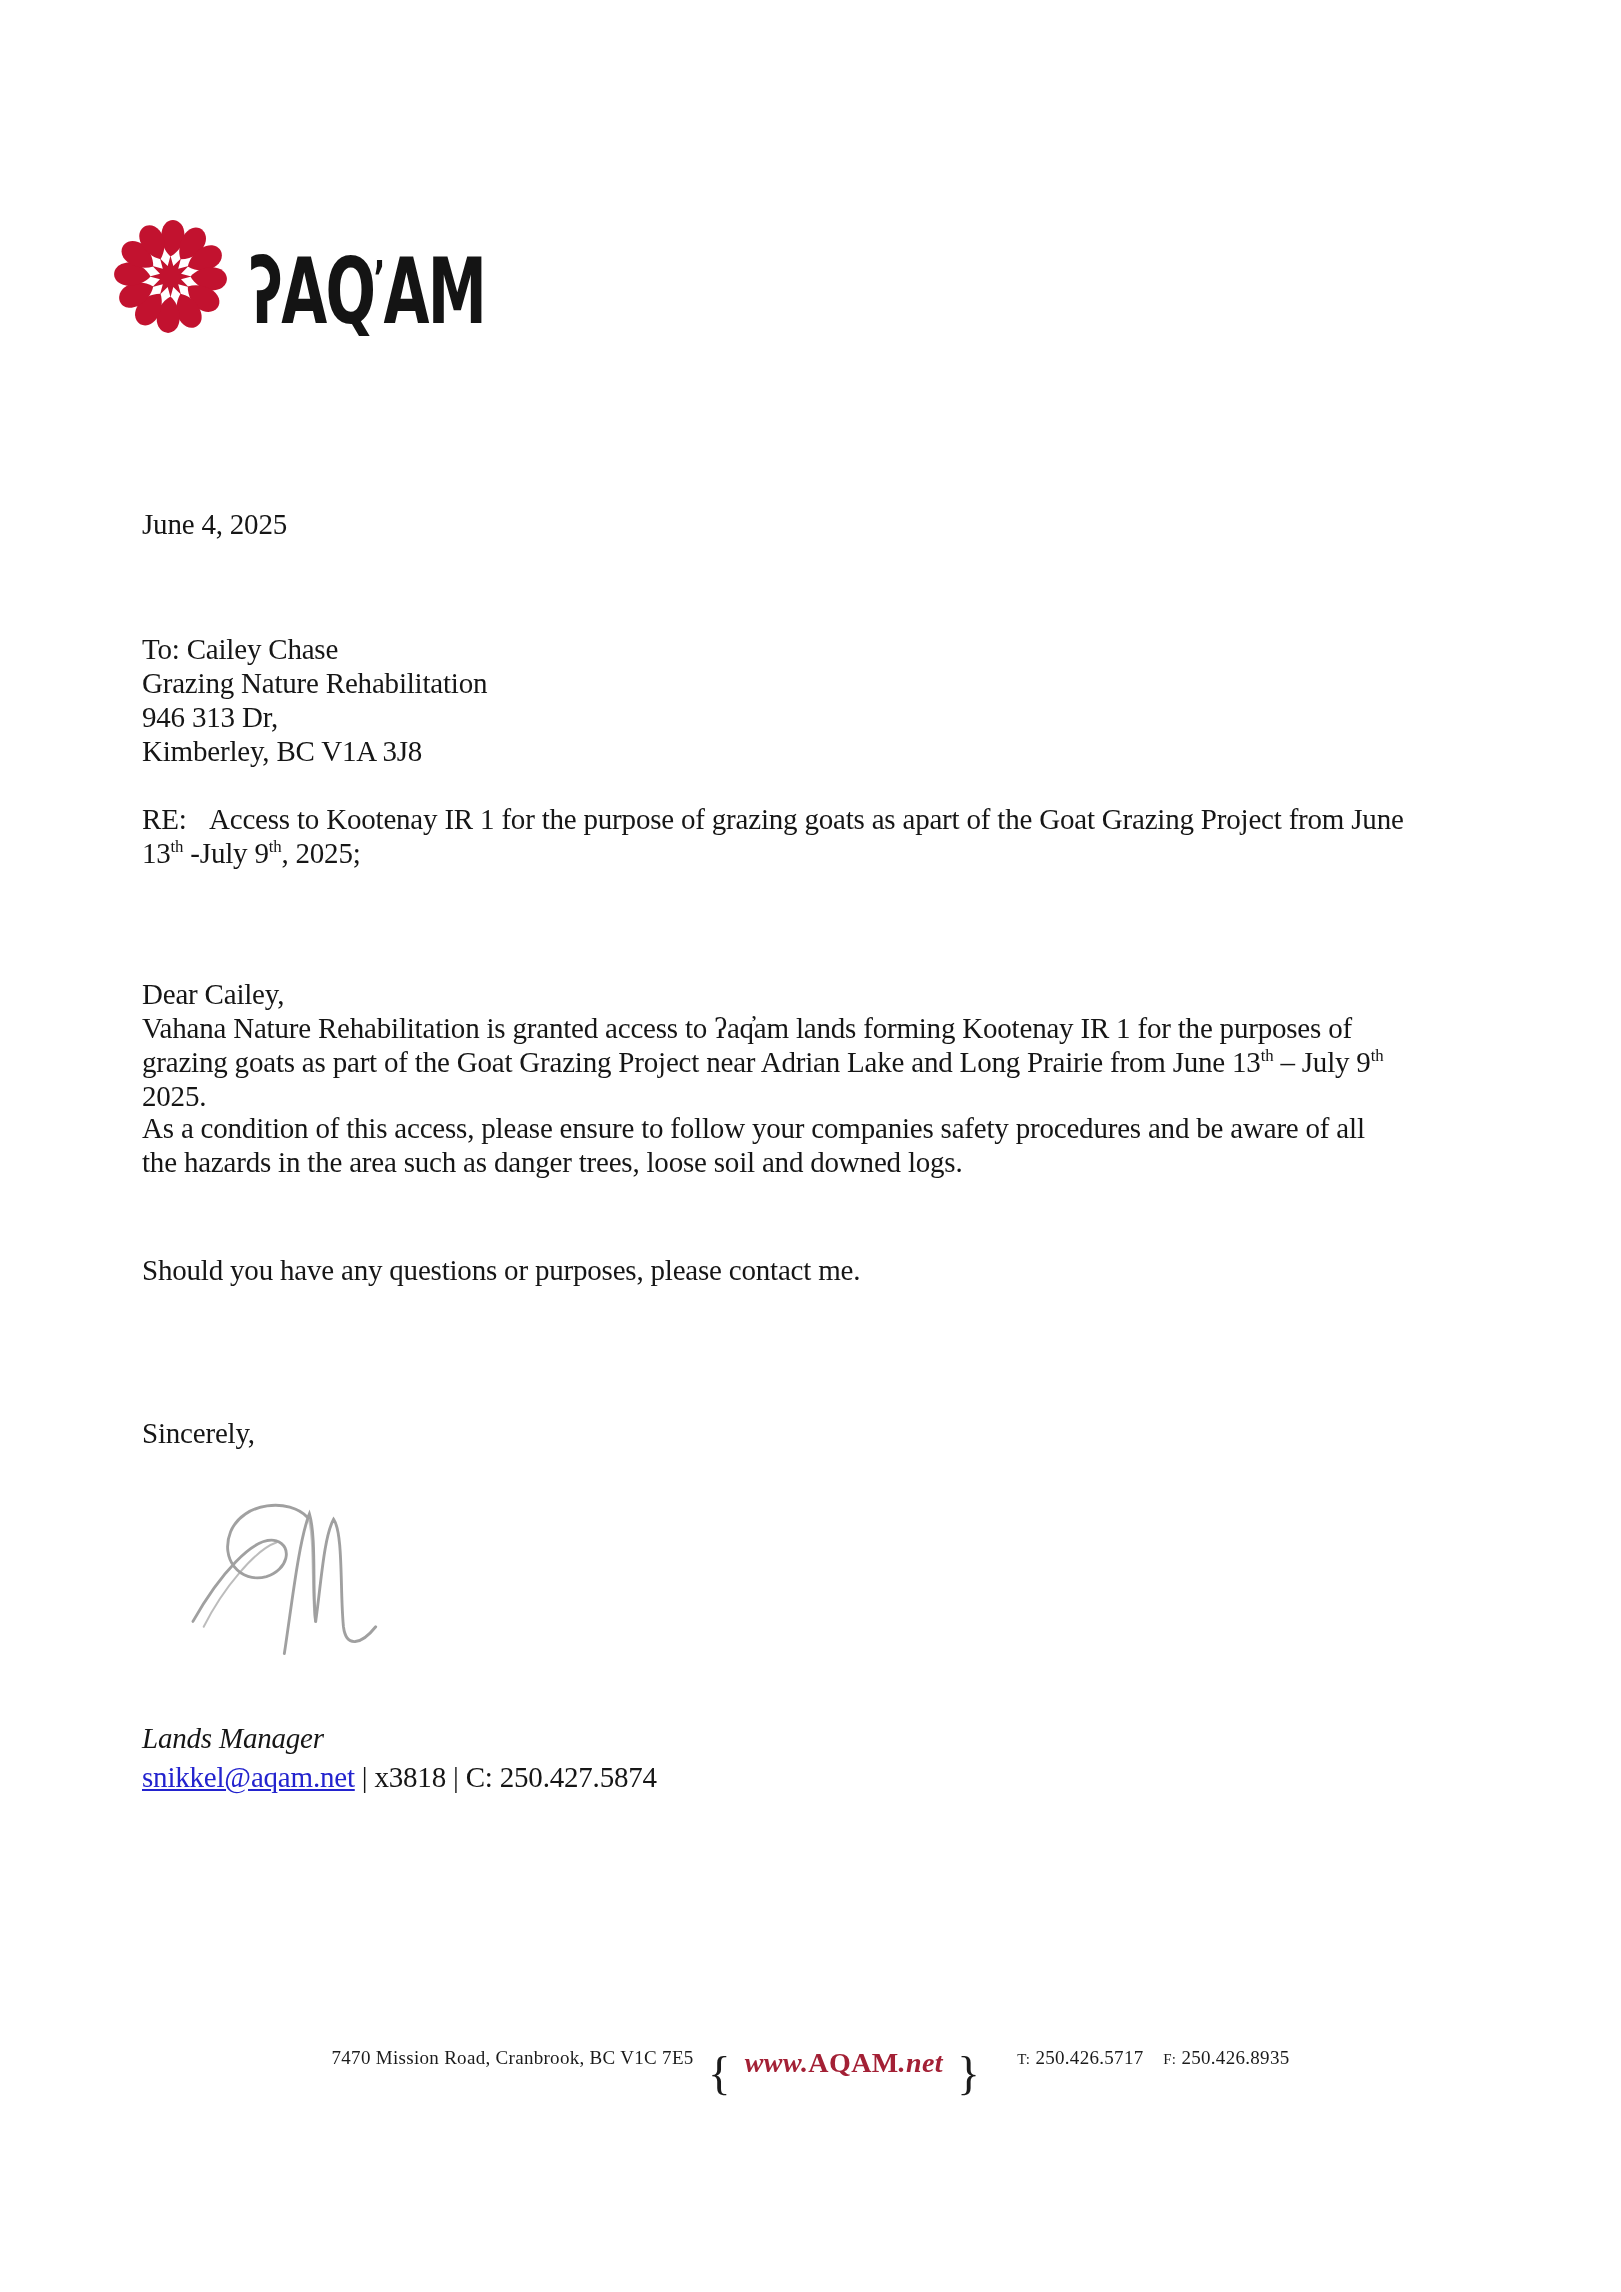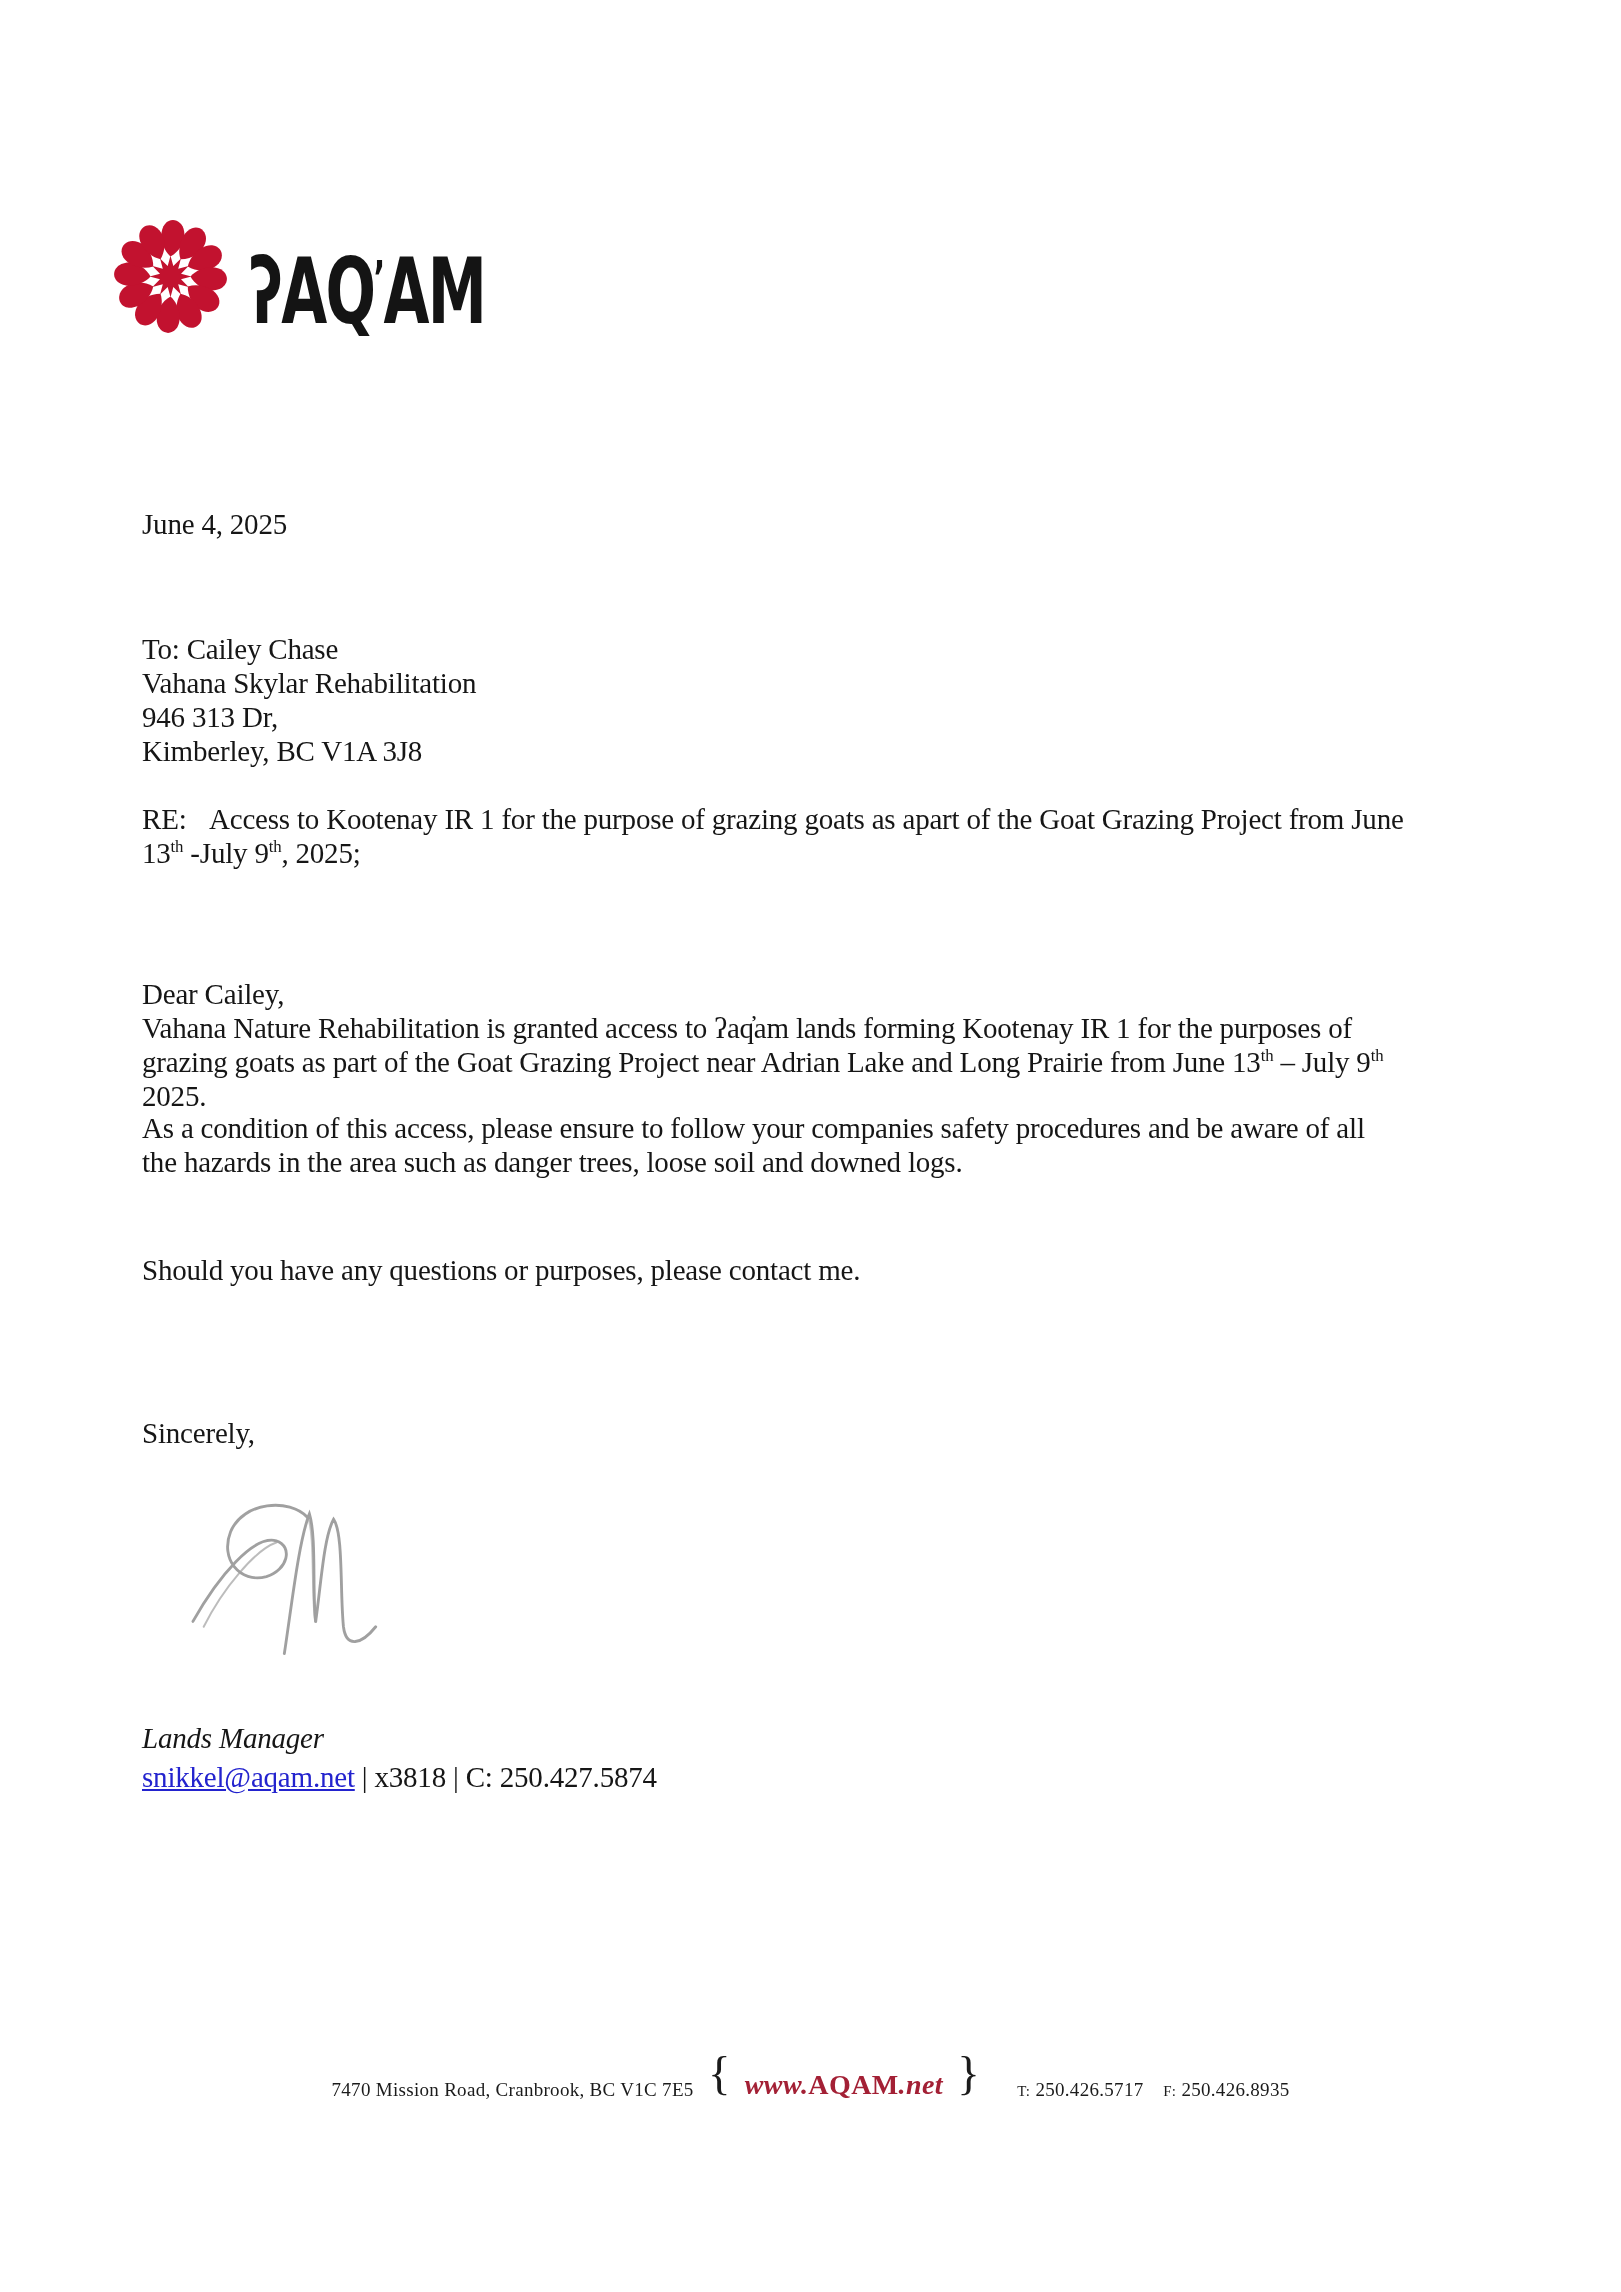--- a/index.html
+++ b/index.html
@@ -42,21 +42,21 @@
 
   .italic { font-style:italic; }
   .email-link { color:#2323CE; text-decoration:underline; text-decoration-color:#2323CE; }
 
   
   .signature { left:184px; top:1494px; width:215px; height:184px; }
 
   
   .footer {
     left:0; top:2047px; width:1621px;
-    display:flex; justify-content:center; align-items:flex-end;
+    display:flex; justify-content:center; align-items:flex-start;
     white-space:nowrap;
   }
   .footer .addr { font-size:19px; letter-spacing:0.3px; color:#1b1b1b; }
   .footer .brace { font-size:47px; font-weight:400; color:#1b1b1b; padding:0 14.3px; position:relative; top:-0.9px; font-family:"Liberation Serif",serif; }
   .footer .url { font-size:28px; font-weight:700; letter-spacing:0.4px; }
   .footer .url .it { font-style:italic; }
   .footer .tels { font-size:19px; letter-spacing:0.3px; margin-left:23px; color:#1b1b1b; }
   .footer .tels .lbl { font-size:15px; }
   .footer .fax { margin-left:19.7px; }
 </style>
@@ -106,21 +106,21 @@
     <polygon points="23,0 11.6,3.1 19.9,11.5 8.5,8.5 11.5,19.9 3.1,11.6 0,23 -3.1,11.6 -11.5,19.9 -8.5,8.5 -19.9,11.5 -11.6,3.1 -23,0 -11.6,-3.1 -19.9,-11.5 -8.5,-8.5 -11.5,-19.9 -3.1,-11.6 0,-23 3.1,-11.6 11.5,-19.9 8.5,-8.5 19.9,-11.5 11.6,-3.1"></polygon>
   </g>
 </svg>
 
 <div class="abs logo-text"><span>ʔAQ</span><span class="apos">’</span><span>AM</span></div>
 
 <div class="abs txt block-date">June 4, 2025</div>
 
 <div class="abs txt block-recipient">
   <div class="line">To: Cailey Chase</div>
-  <div class="line">Vahana Skylar Rehabilitation</div>
+  <div class="line">Grazing Nature Rehabilitation</div>
   <div class="line">946 313 Dr,</div>
   <div class="line">Kimberley, BC V1A 3J8</div>
 </div>
 
 <div class="abs txt block-subject">
   <div class="line"><span class="subject-label">RE:</span><span>Access to Kootenay IR 1 for the purpose of grazing goats as apart of the Goat Grazing Project from June</span></div>
   <div class="line"><span>13</span><sup class="sup">th</sup><span> -July 9</span><sup class="sup">th</sup><span>, 2025;</span></div>
 </div>
 
 <div class="abs txt block-p1">

